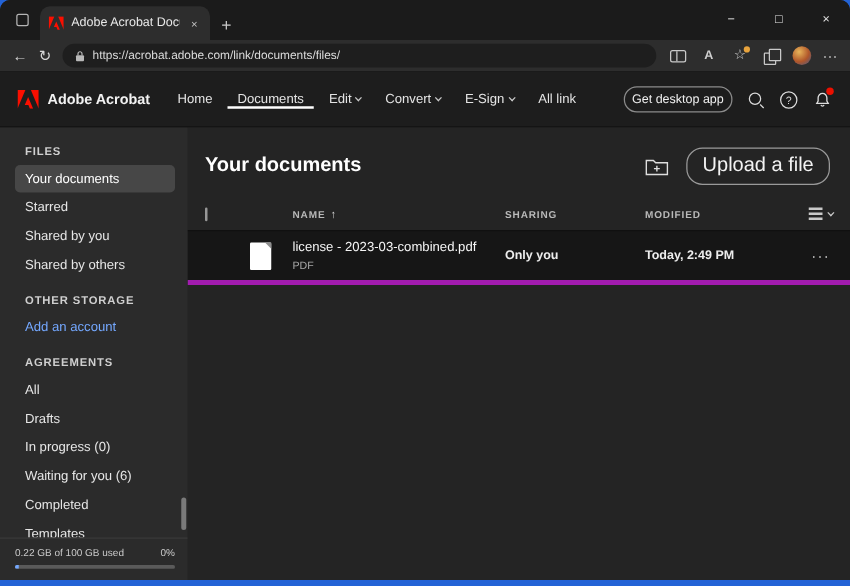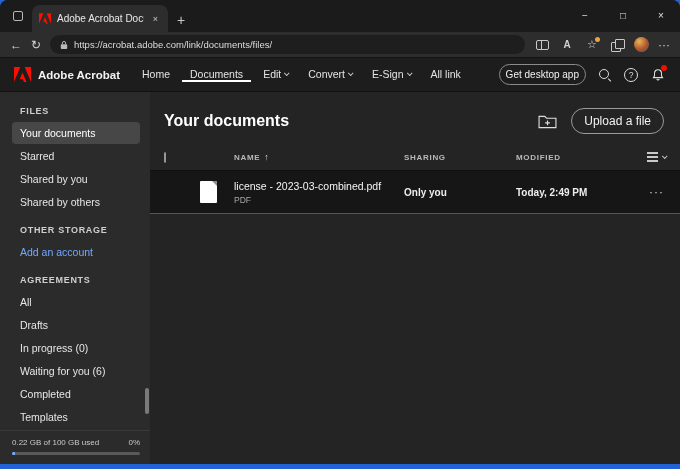--- a/index.html
+++ b/index.html
@@ -28,21 +28,21 @@
   .split-ico{width:13px;height:10px;border:1.2px solid #c9c9c9;border-radius:2px;background:linear-gradient(#c9c9c9,#c9c9c9) center/1.2px 100% no-repeat}
   .read-aloud{font-size:10px;color:#cfcfcf;font-weight:bold}
   .star-glyph{font-size:11px;color:#cfcfcf;line-height:1}
   .badge-dot{position:absolute;right:0;top:0;width:5px;height:5px;border-radius:50%;background:#e8a33d}
   .collections-ico{position:relative;width:12px;height:12px}
   .collections-ico::before{content:"";position:absolute;left:0;top:3px;width:8px;height:8px;border:1.2px solid #c9c9c9;border-radius:1px}
   .collections-ico::after{content:"";position:absolute;left:4px;top:0;width:8px;height:8px;border:1.2px solid #c9c9c9;border-radius:1px;background:#2d2d2d}
   .avatar-sm{width:15px;height:15px;border-radius:50%;background:radial-gradient(circle at 35% 30%,#e8b55a,#b0562a 55%,#3d5a8e);flex:none;cursor:pointer}
 
   
-  .acro-header{height:34px;background:#1d1d1d;display:flex;align-items:stretch;padding:0 14px;gap:14px;border-bottom:1px solid #121212;flex:none}
+  .acro-header{height:44px;background:#1d1d1d;display:flex;align-items:stretch;padding:0 14px;gap:14px;border-bottom:1px solid #121212;flex:none}
   .brand{display:flex;align-items:center;gap:7px;cursor:pointer}
   .brand-name{font-size:11.5px;font-weight:bold;color:#f2f2f2;white-space:nowrap}
   .acro-nav{display:flex;align-items:center;gap:4px}
   .nav-item{display:flex;align-items:center;gap:3px;padding:0 8px;font-size:10.5px;color:#e4e4e4;cursor:pointer;border-bottom:2px solid transparent;white-space:nowrap}
   .nav-item.active{border-bottom-color:#fff;font-weight:normal}
   .chev{display:inline-block;width:4px;height:4px;border-right:1.2px solid #c9c9c9;border-bottom:1.2px solid #c9c9c9;transform:rotate(45deg) translateY(-1px)}
   .acro-right{margin-left:auto;display:flex;align-items:center;gap:12px}
   .get-app{border:1px solid #8b8b8b;border-radius:12px;color:#f0f0f0;font-size:10px;padding:4px 6px;white-space:nowrap;cursor:pointer;background:transparent}
   .search-ico{position:relative;width:14px;height:14px;cursor:pointer}
   .search-ico::before{content:"";position:absolute;left:1px;top:1px;width:8px;height:8px;border:1.4px solid #ddd;border-radius:50%}
@@ -64,32 +64,32 @@
   .storage{flex:none;border-top:1px solid #3a3a3a;padding:7px 10px 9px 12px}
   .storage-row{display:flex;justify-content:space-between;font-size:8px;color:#cacaca}
   .storage-bar{height:3px;background:#5a5a5a;border-radius:2px;margin-top:5px;overflow:hidden}
   .storage-fill{height:100%;width:2%;background:#74a8ff}
 
   .main{flex:1;background:#242424;display:flex;flex-direction:column;min-width:0}
   .main-top{display:flex;align-items:center;padding:16px 16px 10px 14px}
   .main-title{font-size:16px;font-weight:bold;color:#fff}
   .main-actions{margin-left:auto;display:flex;align-items:center;gap:14px}
   .folder-add{cursor:pointer;display:flex;align-items:center}
-  .upload-btn{border:1px solid #9a9a9a;border-radius:13px;background:transparent;color:#f2f2f2;font-size:12px;padding:5px 12px;cursor:pointer;white-space:nowrap}
+  .upload-btn{border:1px solid #9a9a9a;border-radius:13px;background:transparent;color:#f2f2f2;font-size:16px;padding:5px 12px;cursor:pointer;white-space:nowrap}
 
   .tgrid{display:grid;grid-template-columns:40px 44px 170px 112px 1fr 34px;align-items:center}
   .table-head{height:26px;font-size:8px;font-weight:bold;letter-spacing:.7px;color:#b9b9b9}
   .cell-check{padding-left:14px}
   .checkbox{width:12px;height:12px;border:1px solid #979797;border-radius:2px;cursor:pointer}
   .head-name{display:flex;align-items:center;gap:4px;cursor:pointer;grid-column:2 / span 2;padding-left:44px}
   .sort-arrow{font-size:9px;color:#d8d8d8}
   .head-view{display:flex;align-items:center;gap:4px;cursor:pointer;justify-self:end;padding-right:14px}
   .bars{width:11px;height:2px;background:#c9c9c9;box-shadow:0 -4px 0 #c9c9c9,0 4px 0 #c9c9c9}
 
-  .file-row{height:44px;background:#161616;border-top:1px solid #101010;border-bottom:1px solid #a21caf;cursor:pointer}
+  .file-row{height:44px;background:#161616;border-top:1px solid #101010;border-bottom:4px solid #a21caf;cursor:pointer}
   .thumb{width:17px;height:22px;background:#fff;border-radius:1px;position:relative;justify-self:start;margin-left:10px}
   .thumb::before{content:"";position:absolute;right:0;top:0;border-style:solid;border-width:0 5px 5px 0;border-color:transparent #8f8f8f transparent transparent}
   .fname{font-size:10.5px;color:#f5f5f5;white-space:nowrap;overflow:hidden;text-overflow:ellipsis}
   .ftype{font-size:8.5px;color:#a8a8a8;margin-top:3px}
   .fcell{font-size:10px;color:#ededed;font-weight:bold;white-space:nowrap}
   .row-more{font-size:12px;color:#d8d8d8;justify-self:end;padding-right:16px;letter-spacing:1px;cursor:pointer}
 
   .taskbar-strip{height:5px;background:#2363d6;flex:none}
 </style>
 </head>

